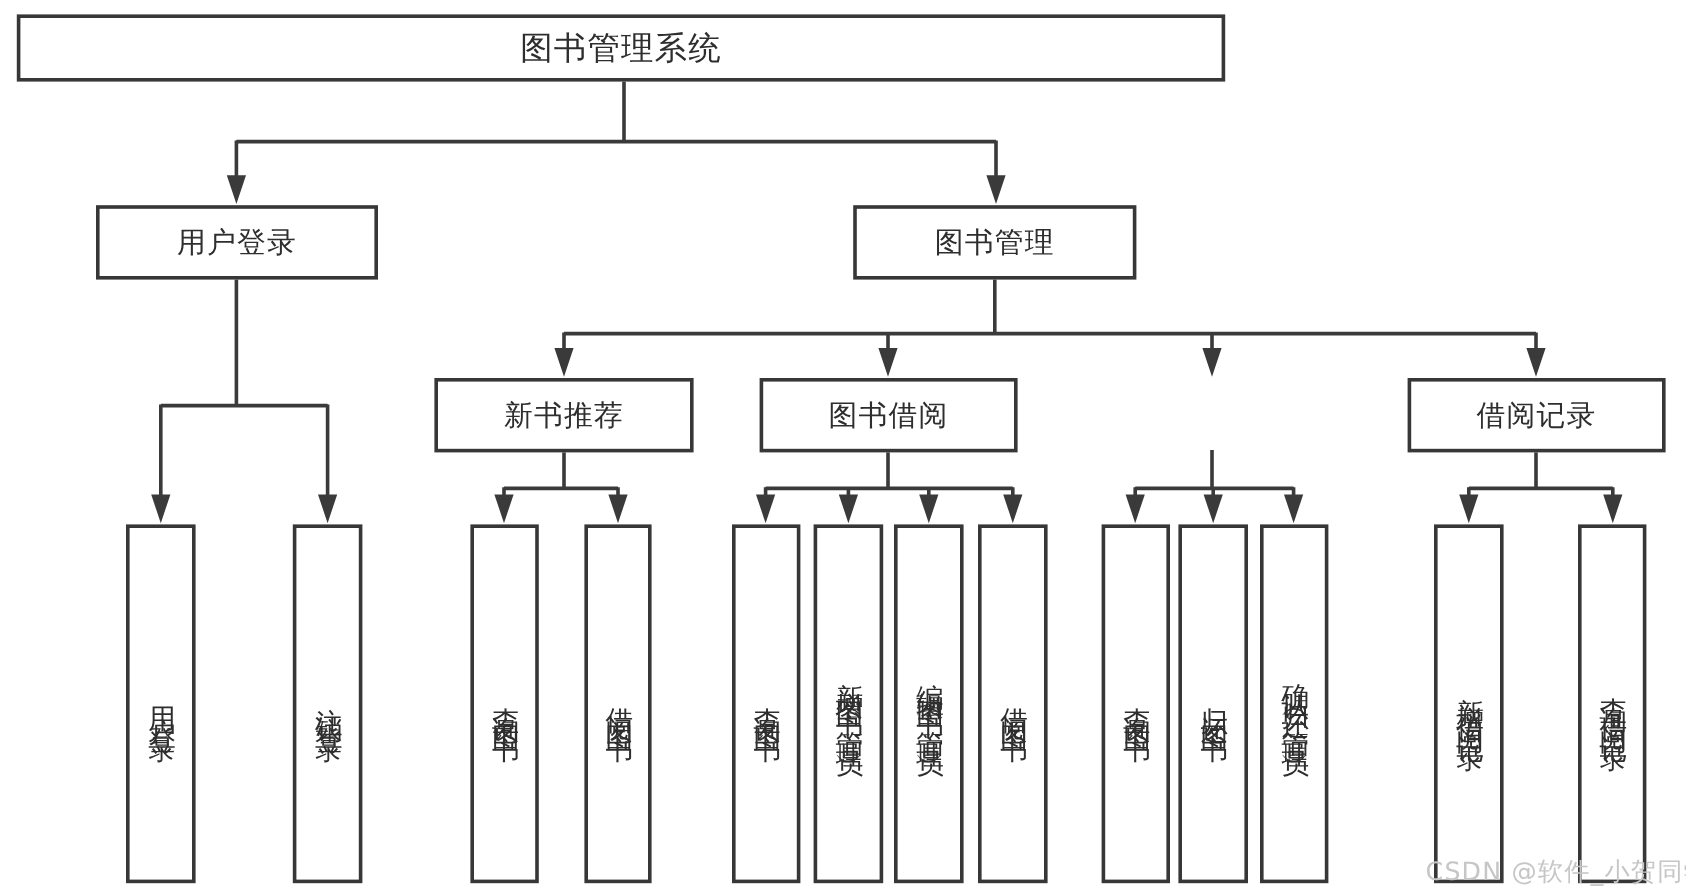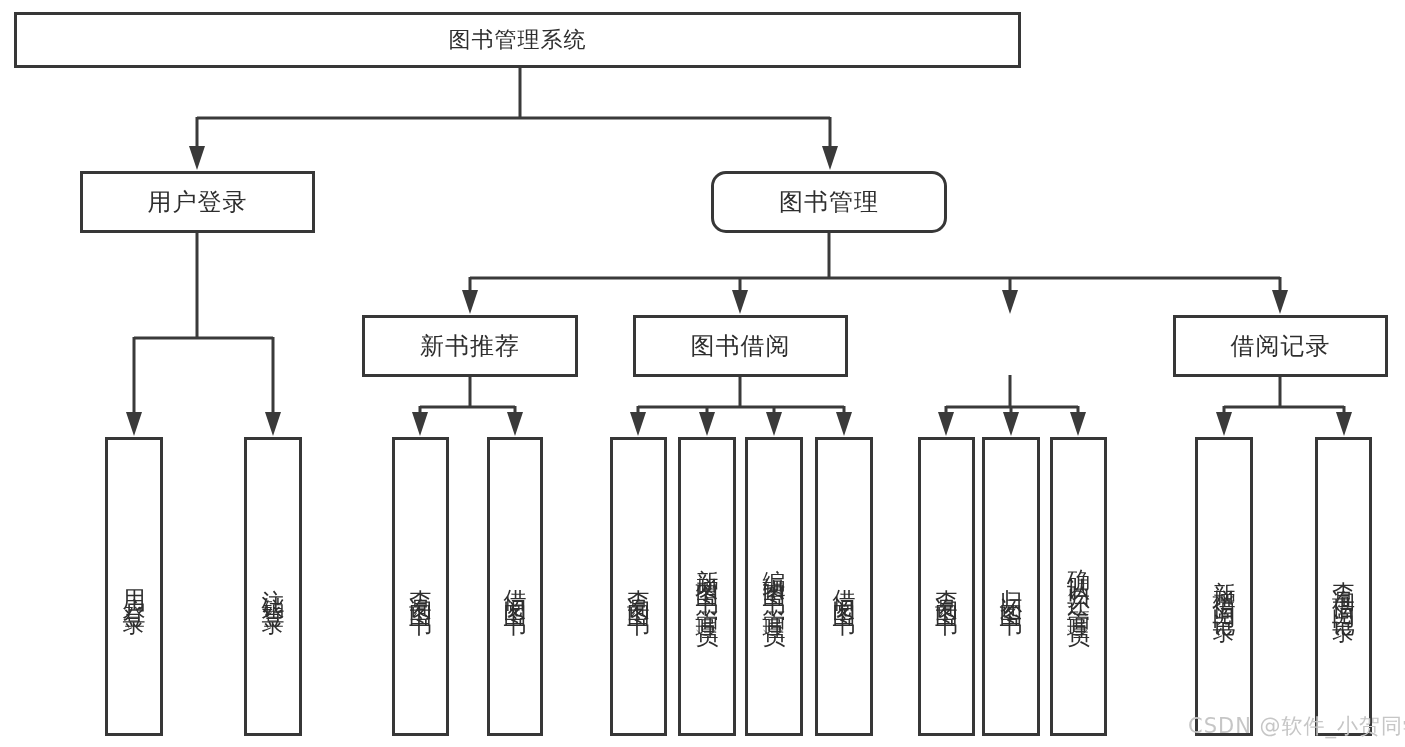--- a/index.html
+++ b/index.html
@@ -8,21 +8,21 @@
     font-family:"DejaVu Sans","Liberation Sans",sans-serif;
     overflow:hidden;color:#2e2e2e;
   }
   .wires{position:absolute;left:0;top:0;z-index:1;}
   .box{
     position:absolute;background:#ffffff;border:3px solid #373737;
     box-sizing:border-box;display:flex;align-items:center;justify-content:center;
     z-index:2;
   }
   .hbox{font-size:24px;letter-spacing:1px;white-space:nowrap;}
-  .root{left:14px;top:12px;width:1007px;height:56px;font-size:22px;}
+  .root{left:14px;top:12px;width:1007px;height:56px;font-size:27px;}
   .l2{top:171px;height:62px;}
   .l3{top:315px;height:62px;}
   .vbox{top:437px;height:299px;}
   .vtext{
     writing-mode:vertical-rl;text-orientation:mixed;
     font-size:23px;letter-spacing:8px;line-height:1;white-space:nowrap;
   }
   .watermark{
     position:absolute;left:1188px;top:712px;z-index:5;
     font-size:21px;letter-spacing:1px;color:#c6c6c6;white-space:nowrap;
@@ -62,21 +62,21 @@
       <polygon points="1003,412 1019,412 1011,436"></polygon>
       <polygon points="1070,412 1086,412 1078,436"></polygon>
       <polygon points="1216,412 1232,412 1224,436"></polygon>
       <polygon points="1336,412 1352,412 1344,436"></polygon>
     </g>
   </svg>
 
   <div class="box hbox root">图书管理系统</div>
 
   <div class="box hbox l2" style="left:80px;width:235px;">用户登录</div>
-  <div class="box hbox l2" style="left:711px;width:236px;border-radius:15px;">图书管理</div>
+  <div class="box hbox l2" style="left:711px;width:236px;">图书管理</div>
 
   <div class="box hbox l3" style="left:633px;width:215px;">图书借阅</div>
   <div class="box hbox l3" style="left:362px;width:216px;">新书推荐</div>
   <div class="box hbox l3" style="left:1173px;width:215px;">借阅记录</div>
 
   <div class="box vbox" style="left:105px;width:58px;">
       <span class="vtext">用户登录</span>
     </div>
   <div class="box vbox" style="left:244px;width:58px;">
       <span class="vtext">注销登录</span>

